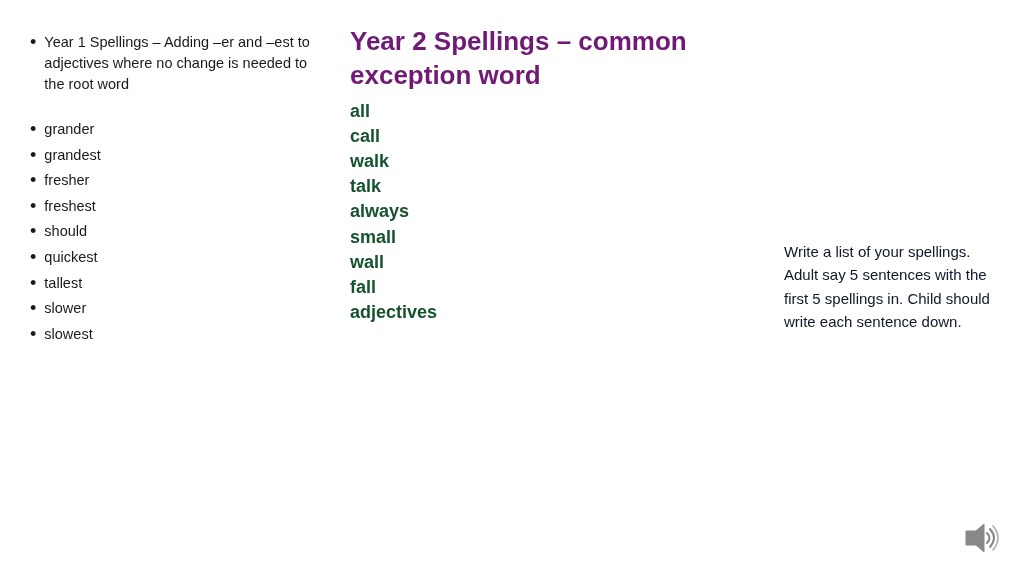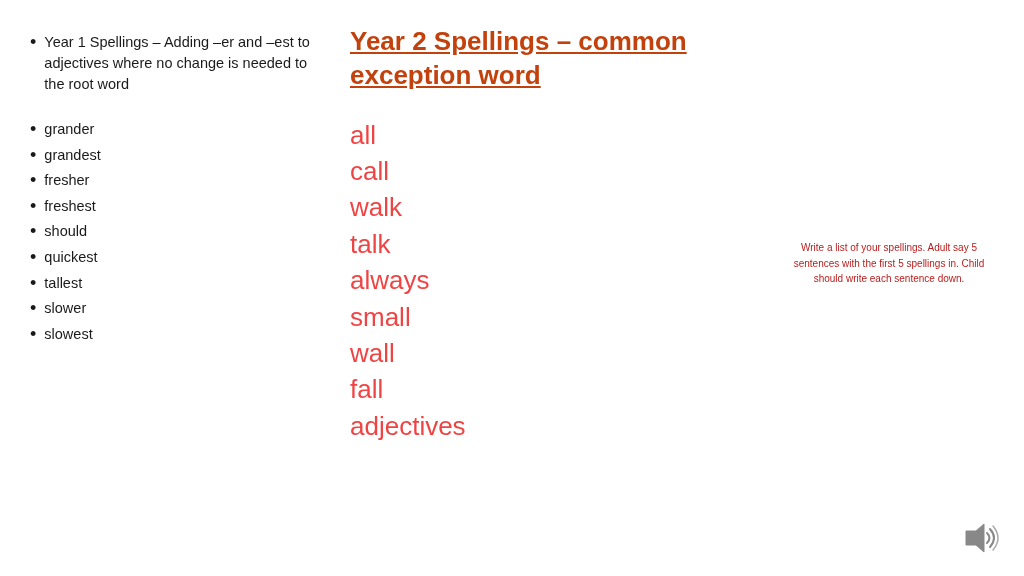--- a/index.html
+++ b/index.html
@@ -65,51 +65,49 @@
     }
 
     
     .middle-column {
       flex: 1;
       padding-left: 40px;
       padding-top: 5px;
     }
 
     .year2-title {
-      color: #c2410c;
+      color: #701a75;
       font-size: 26px;
       font-weight: 600;
       line-height: 1.3;
-      margin-bottom: 24px;
-      text-decoration: underline;
+      margin-bottom: 6px;
     }
 
     .spelling-word {
-      color: #ef4444;
-      font-size: 26px;
-      font-weight: 400;
+      color: #14532d;
+      font-size: 18px;
+      font-weight: 700;
       line-height: 1.4;
     }
 
     
     .right-column {
       width: 220px;
       flex-shrink: 0;
       padding-top: 220px;
       padding-left: 10px;
       display: flex;
       flex-direction: column;
       justify-content: flex-start;
     }
 
     .instructions-text {
-      font-size: 10px;
-      color: #b91c1c;
+      font-size: 15px;
+      color: #0f172a;
       line-height: 1.55;
-      text-align: center;
     }
 
     
     .speaker-icon {
       position: absolute;
       bottom: 18px;
       right: 20px;
       width: 48px;
       height: 40px;
     }

